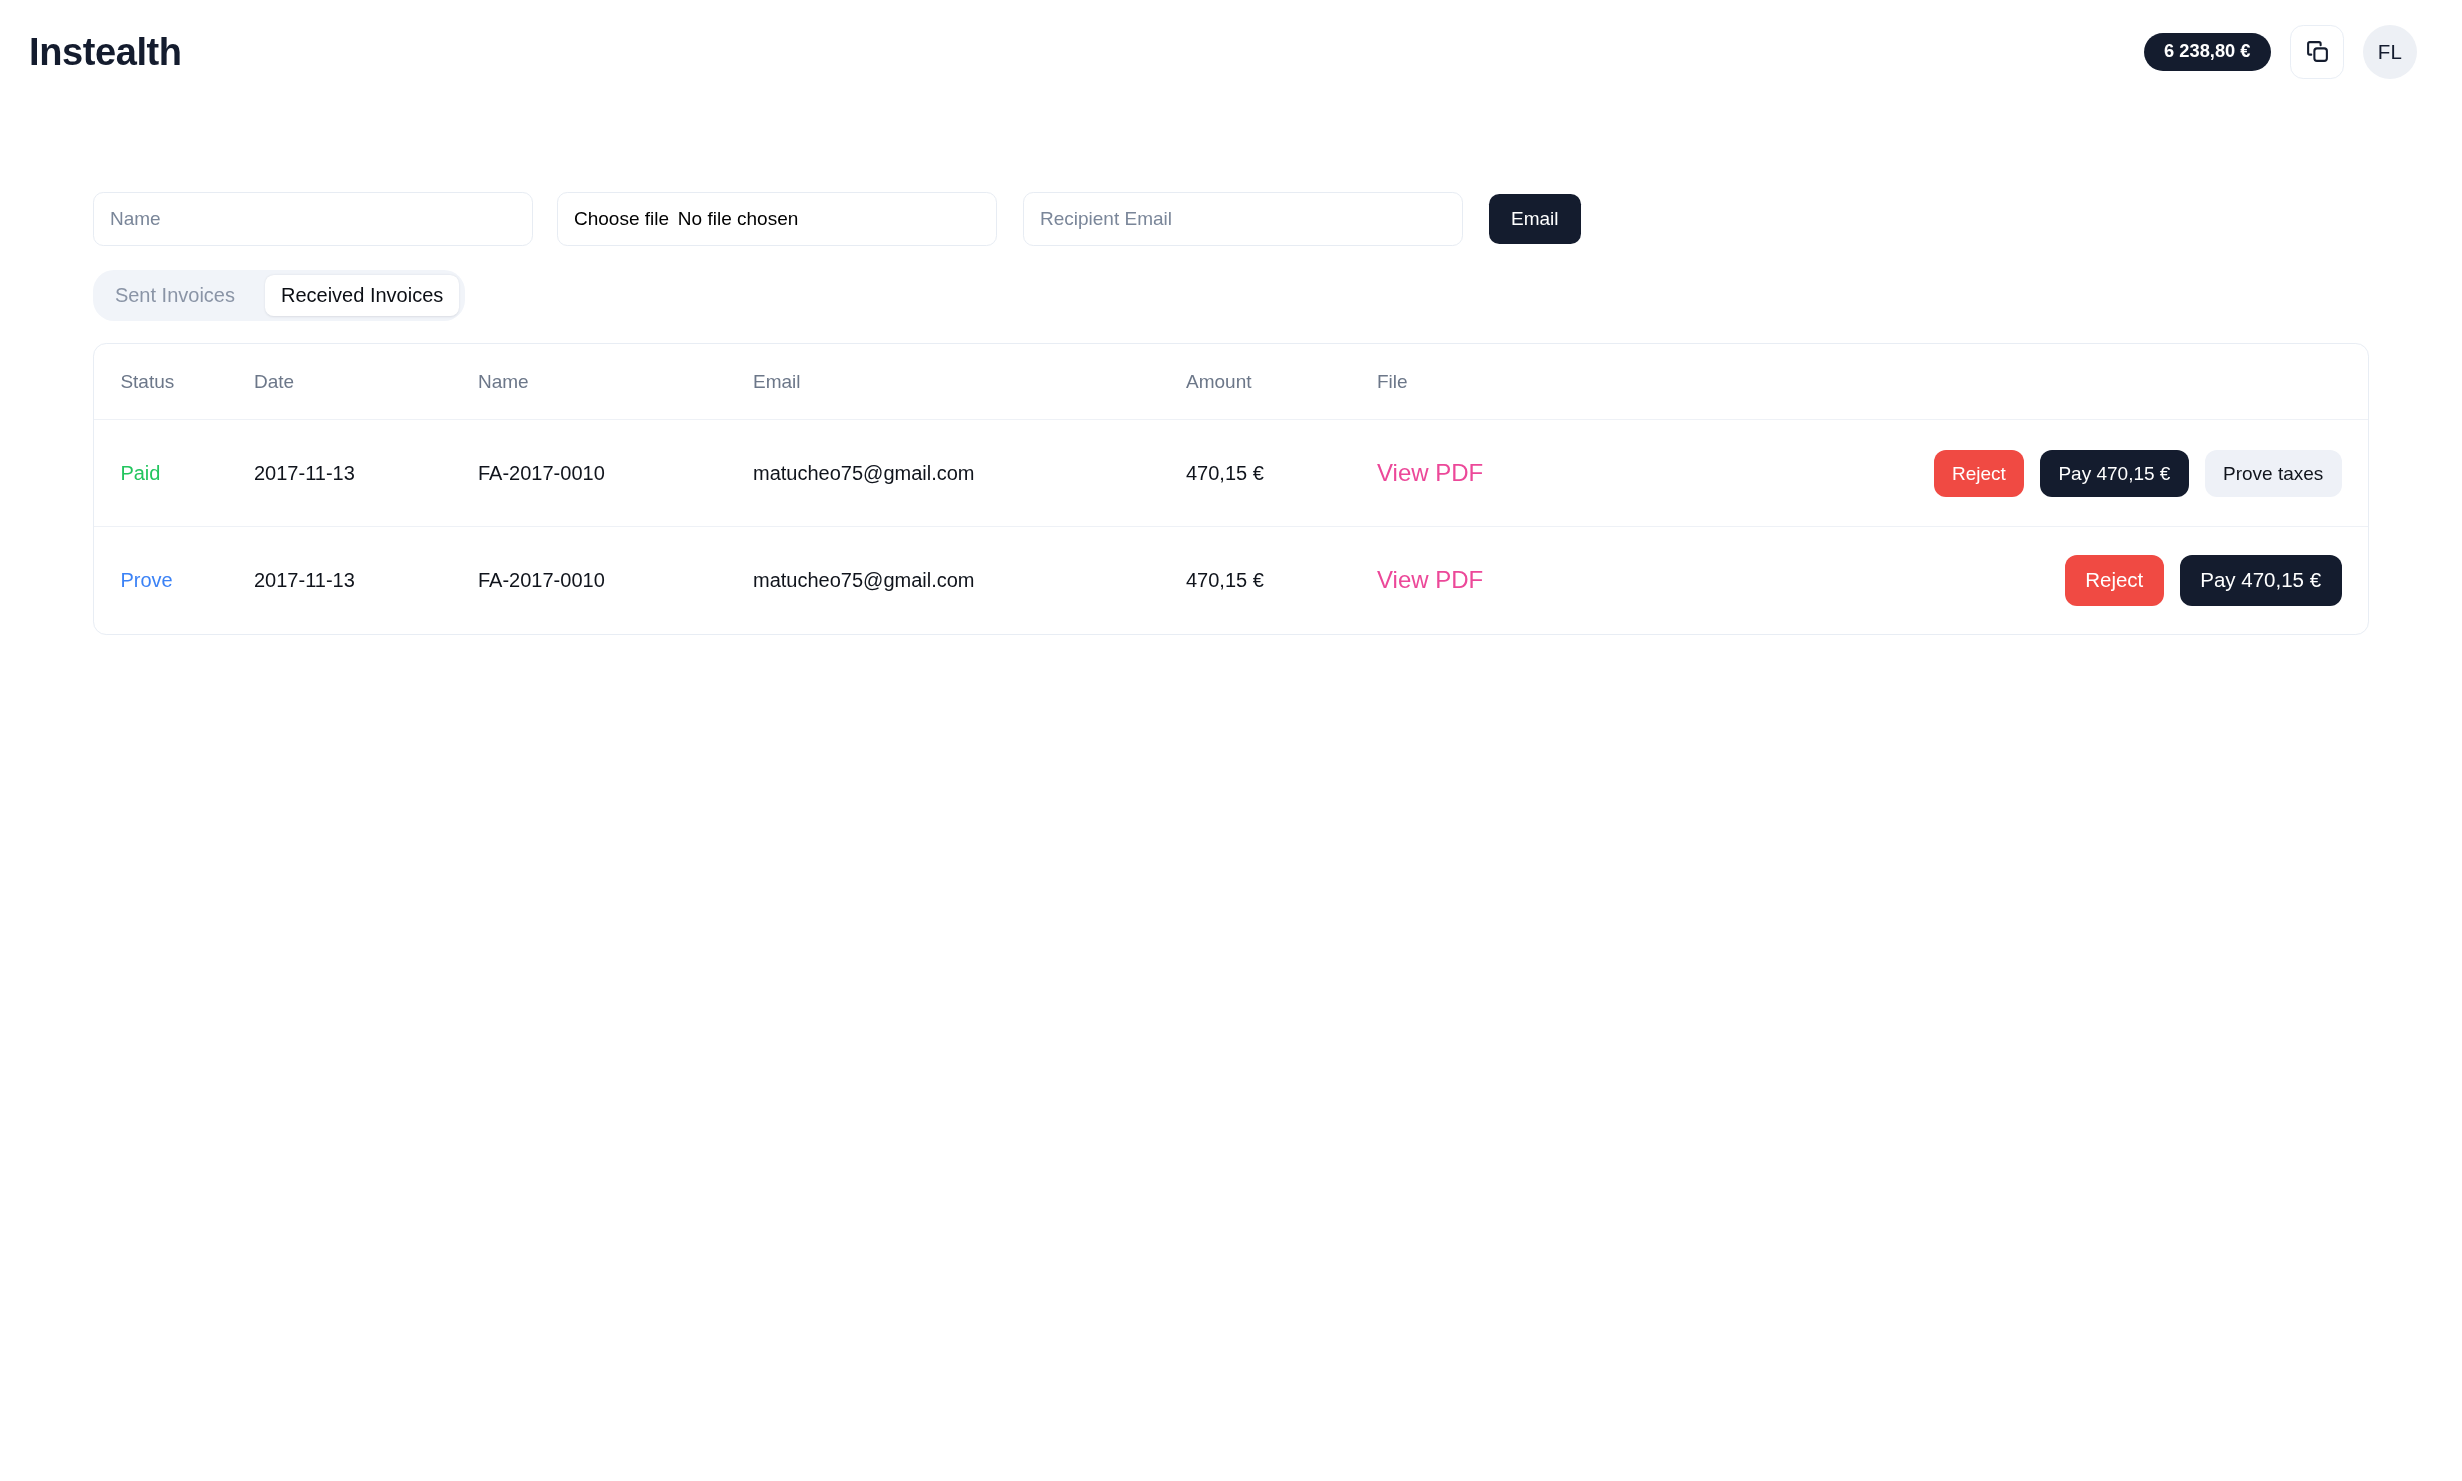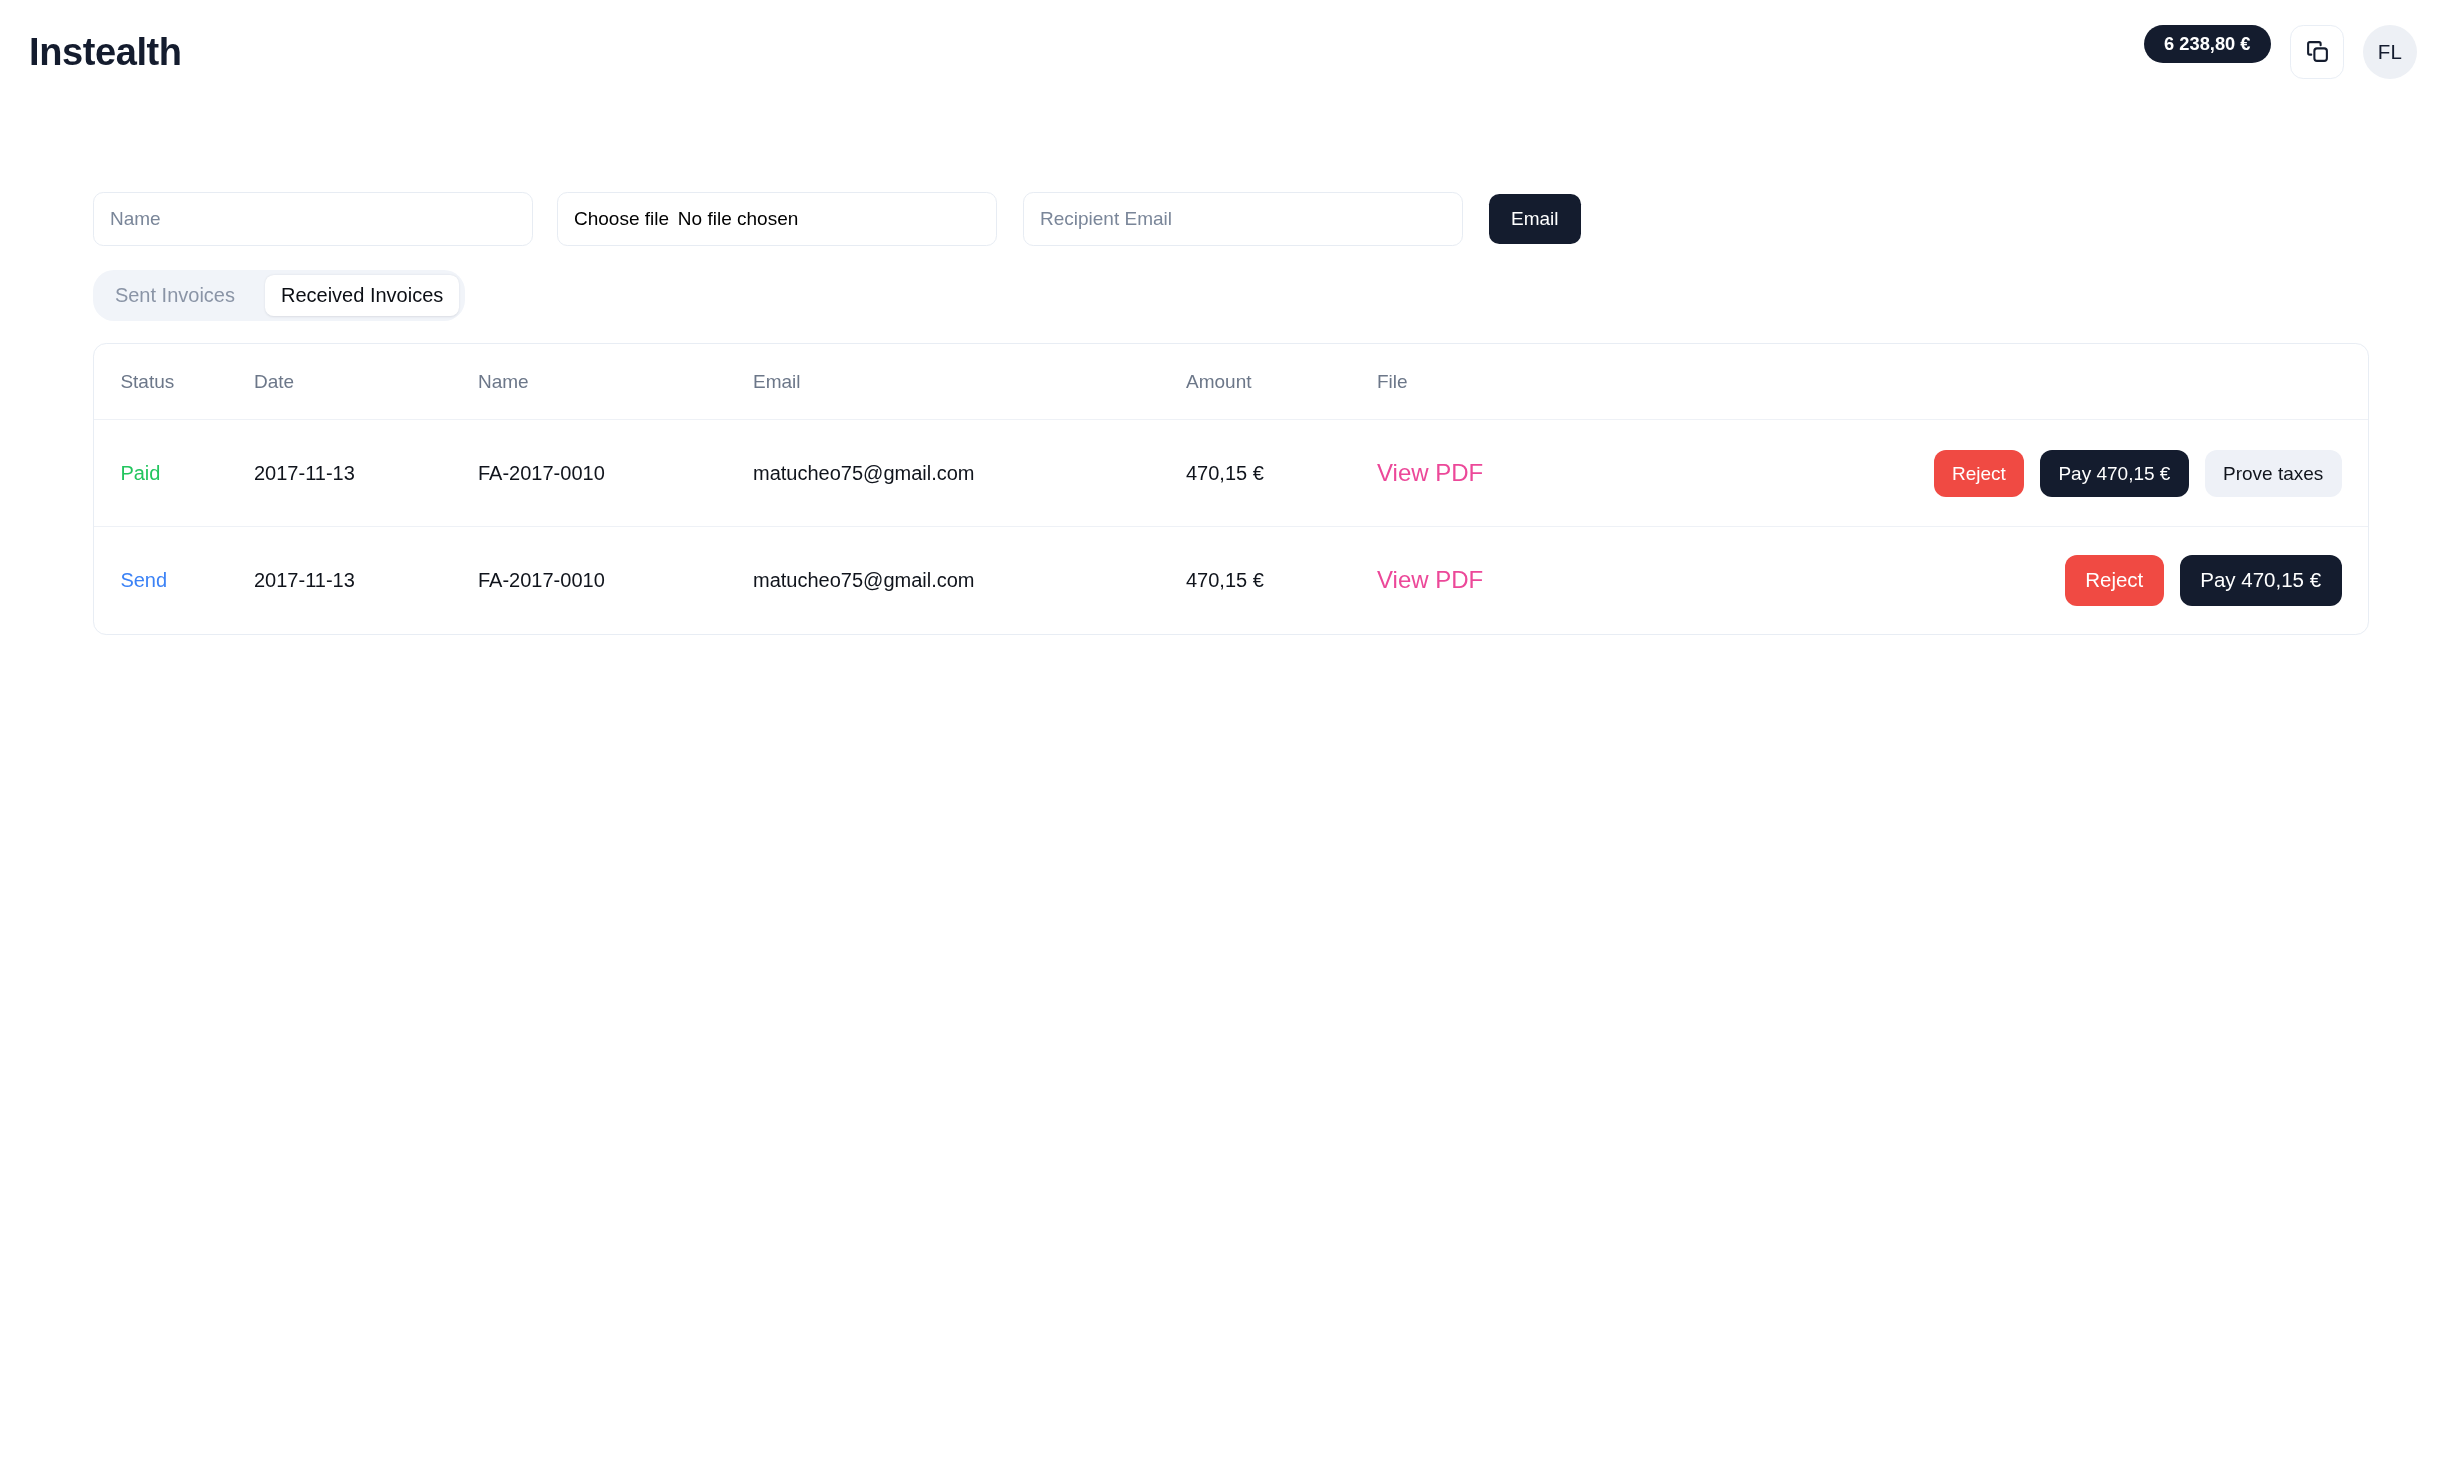--- a/index.html
+++ b/index.html
@@ -27,21 +27,21 @@
   .brand {
     font-size: 38px;
     font-weight: bold;
     color: #141c2e;
     letter-spacing: -0.4px;
     line-height: 1;
   }
 
   .topbar-right {
     display: flex;
-    align-items: flex-start;
+    align-items: center;
     gap: 19px;
   }
 
   .balance-pill {
     background: #141c2e;
     color: #ffffff;
     font-size: 18.3px;
     font-weight: bold;
     border-radius: 733px;
     padding: 9.5px 20.5px 10.3px 20.5px;
@@ -323,21 +323,21 @@
             <div class="actions row-sm">
               <button class="btn btn-reject">Reject</button>
               <button class="btn btn-pay">Pay 470,15 €</button>
               <button class="btn btn-prove">Prove taxes</button>
             </div>
           </td>
         </tr>
 
         <tr>
           <td class="col-status">
-            <span class="status-sent">Send</span>
+            <span class="status-sent">Prove</span>
           </td>
           <td class="col-date">2017-11-13</td>
           <td class="col-name">FA-2017-0010</td>
           <td class="col-email">matucheo75@gmail.com</td>
           <td class="col-amount">470,15 €</td>
           <td class="col-file">
             <a class="pdf-link">View PDF</a>
           </td>
           <td class="col-actions">
             <div class="actions row-lg">

